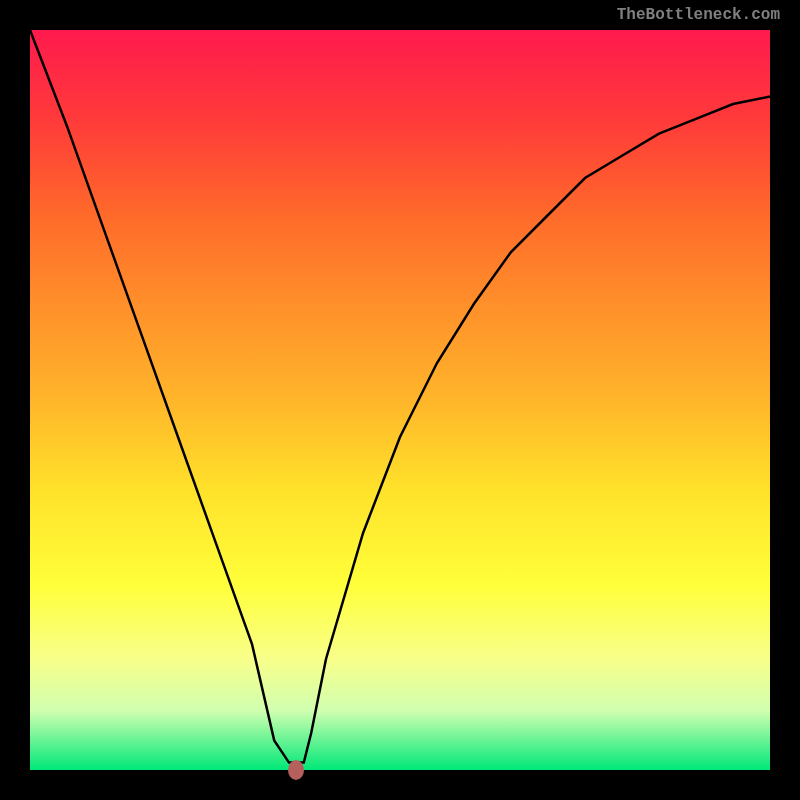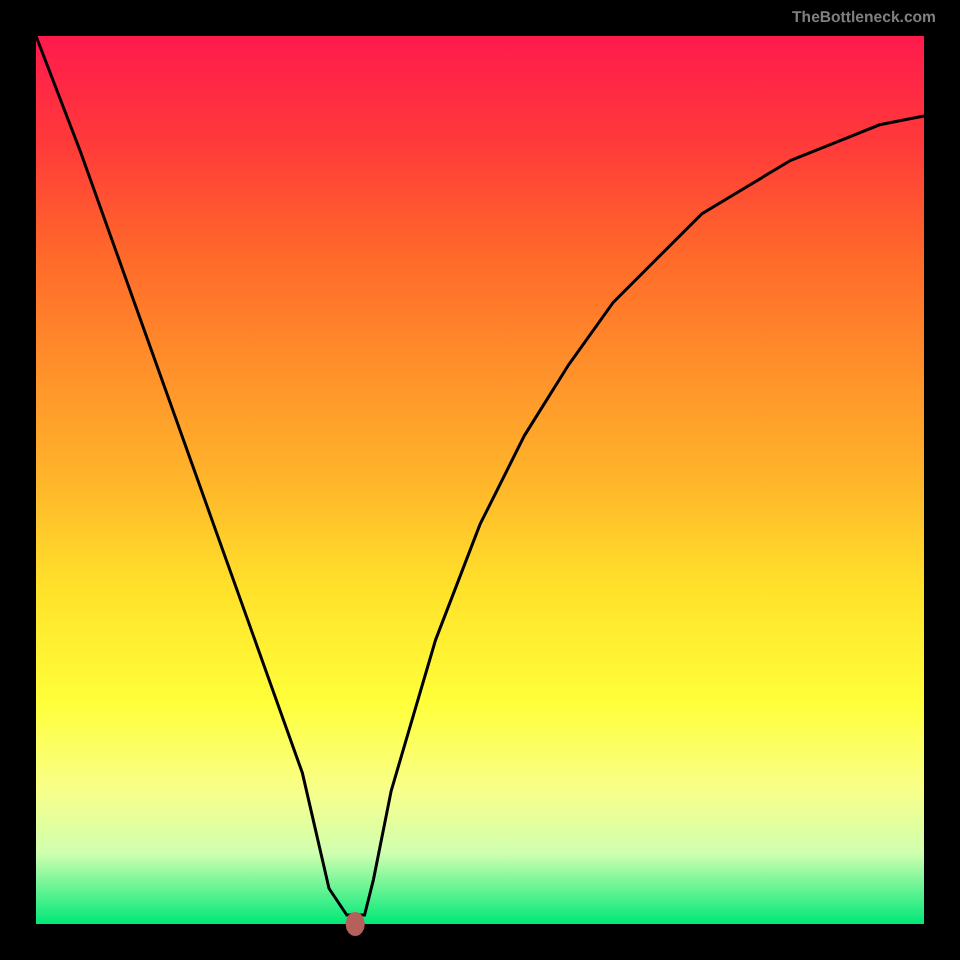--- a/index.html
+++ b/index.html
@@ -7,22 +7,22 @@
     width: 800px;
     height: 800px;
     background: #000;
     position: relative;
     overflow: hidden;
   }
   .watermark {
     position: absolute;
     top: 6px;
     right: 20px;
-    font-family: Liberation Sans, sans-serif;
-    font-size: 13px;
+    font-family: Liberation Mono, monospace;
+    font-size: 16px;
     font-weight: bold;
     color: #7f7f7f;
     z-index: 10;
   }
   .plot-area {
     position: absolute;
     top: 30px;
     left: 30px;
     width: 740px;
     height: 740px;

